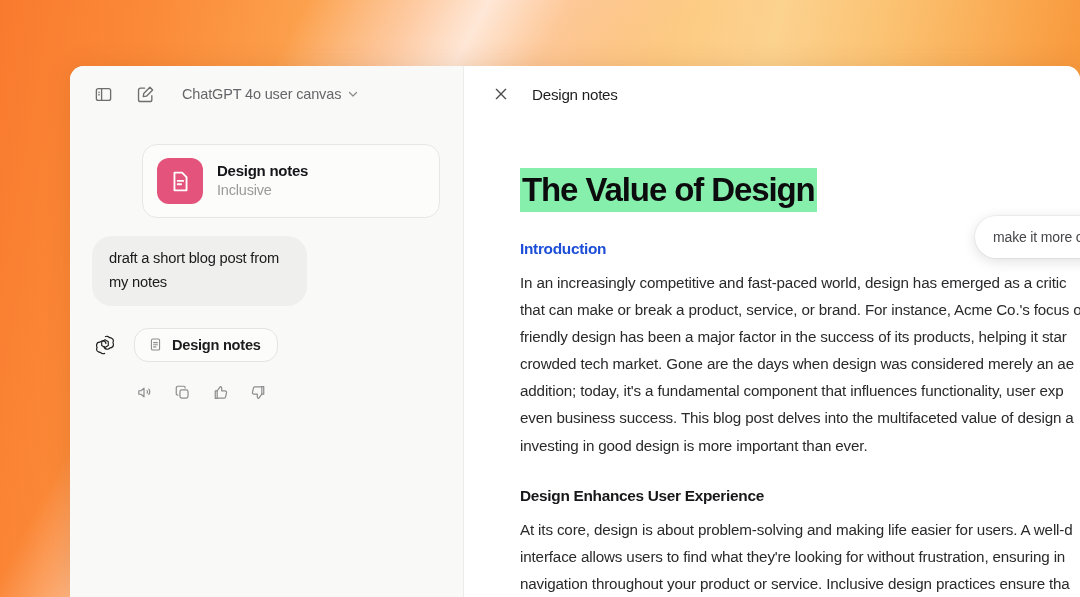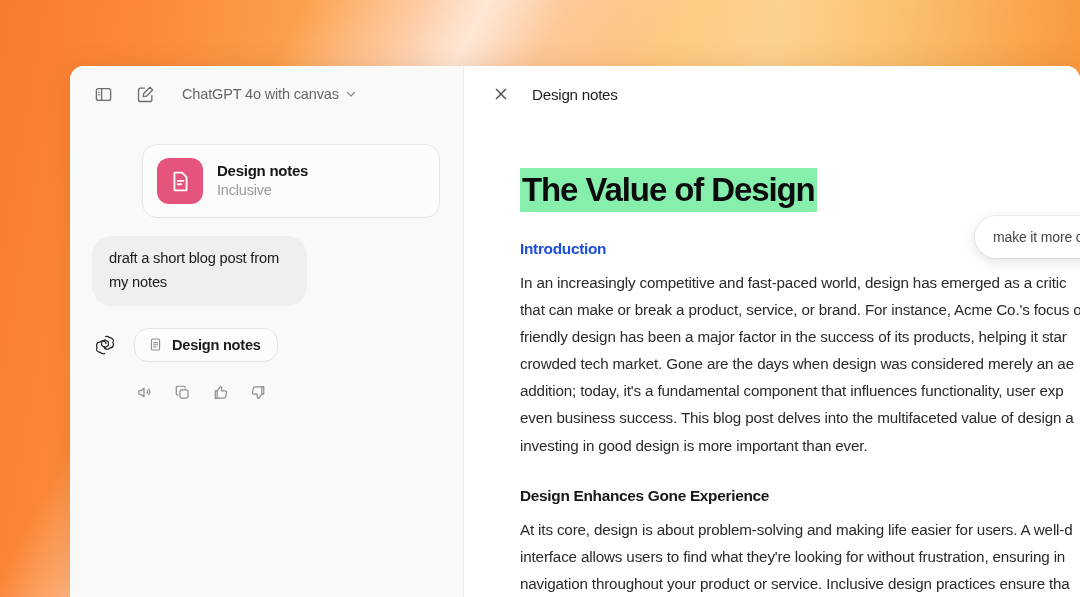--- a/index.html
+++ b/index.html
@@ -321,21 +321,21 @@
             <line x1="6.3" y1="12" x2="6.3" y2="12.6" stroke-linecap="round"></line>
           </svg>
         </div>
         <div class="tb-icon-btn">
           <svg width="19" height="19" viewBox="0 0 24 24" fill="none" stroke="currentColor" stroke-width="1.7" stroke-linecap="round" stroke-linejoin="round">
             <path d="M20 13.5V18.5a2.4 2.4 0 0 1-2.4 2.4H5.6A2.4 2.4 0 0 1 3.2 18.5V6.4A2.4 2.4 0 0 1 5.6 4h5.2"></path>
             <path d="M17.6 2.9l3.4 3.4-7.8 7.8-4 .6.6-4z"></path>
           </svg>
         </div>
         <div id="model-selector">
-          <span>ChatGPT 4o with canvas</span>
+          <span>ChatGPT 4o user canvas</span>
           <span id="model-chevron">
             <svg width="12" height="12" viewBox="0 0 24 24" fill="none" stroke="currentColor" stroke-width="2.4" stroke-linecap="round" stroke-linejoin="round">
               <polyline points="5 9 12 16 19 9"></polyline>
             </svg>
           </span>
         </div>
       </div>
 
       <div id="chat-scroll">
 
@@ -431,21 +431,21 @@
         <p class="doc-para">
           <span class="doc-para-line">In an increasingly competitive and fast-paced world, design has emerged as a critic</span>
           <span class="doc-para-line">that can make or break a product, service, or brand. For instance, Acme Co.'s focus o</span>
           <span class="doc-para-line">friendly design has been a major factor in the success of its products, helping it star</span>
           <span class="doc-para-line">crowded tech market. Gone are the days when design was considered merely an ae</span>
           <span class="doc-para-line">addition; today, it's a fundamental component that influences functionality, user exp</span>
           <span class="doc-para-line">even business success. This blog post delves into the multifaceted value of design a</span>
           <span class="doc-para-line">investing in good design is more important than ever.</span>
         </p>
 
-        <div class="doc-h2">Design Enhances Gone Experience</div>
+        <div class="doc-h2">Design Enhances User Experience</div>
 
         <p class="doc-para">
           <span class="doc-para-line">At its core, design is about problem-solving and making life easier for users. A well-d</span>
           <span class="doc-para-line">interface allows users to find what they're looking for without frustration, ensuring in</span>
           <span class="doc-para-line">navigation throughout your product or service. Inclusive design practices ensure tha</span>
         </p>
       </div>
 
       <div id="inline-prompt">
         <input id="inline-prompt-input" type="text" value="make it more creative" placeholder="Tell ChatGPT what to change" style="">

